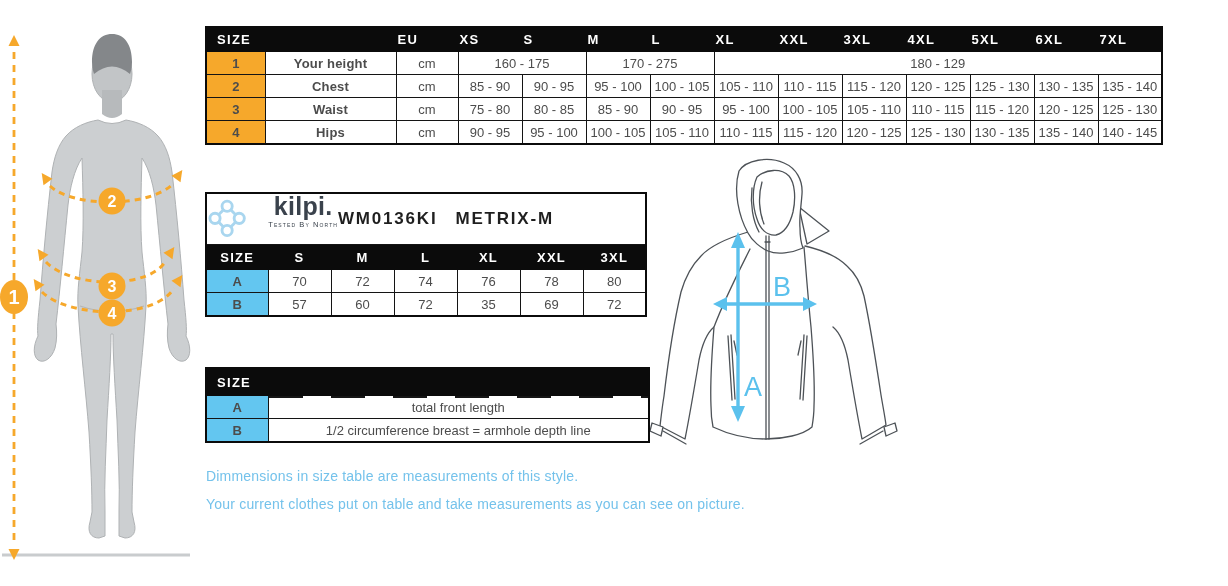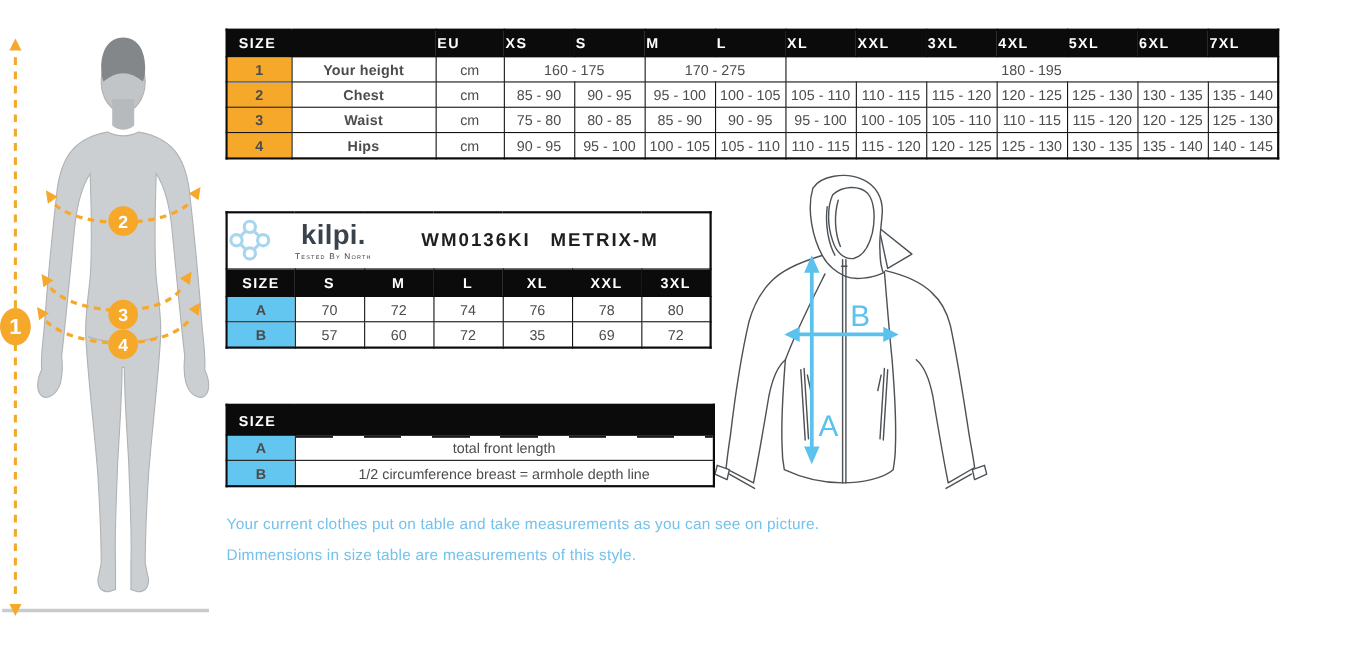--- a/index.html
+++ b/index.html
@@ -20,26 +20,26 @@
           font-size:13.5px;letter-spacing:.2px;}
   .unit-cell{color:#4c4c4c;}
 
   
   .body-table{position:absolute;left:205px;top:26px;}
 
   
   .product-table{position:absolute;left:205px;top:192px;}
   .logo-row-cell{height:74px;border:1px solid #141414;padding:4px 8px;}
   .logo-flex{display:flex;align-items:center;height:100%;}
-  .brand-block{display:flex;align-items:center;gap:22px;width:130px;flex:0 0 auto;}
+  .brand-block{display:flex;align-items:flex-start;gap:22px;width:130px;flex:0 0 auto;}
   .brand-text{display:flex;flex-direction:column;line-height:1;}
   .brand-name{font-size:25px;font-weight:700;color:#3A424C;letter-spacing:.3px;}
   .brand-tagline{font-size:7.5px;color:#3A424C;font-variant:small-caps;
           text-transform:capitalize;letter-spacing:1.1px;margin-top:2px;}
-  .product-title{flex:1;text-align:center;font-size:17px;font-weight:700;
+  .product-title{flex:1;text-align:left;font-size:17px;font-weight:700;
           letter-spacing:1.8px;color:#1f1f1f;}
   .product-title .code{margin-right:18px;}
 
   
   .legend-table{position:absolute;left:205px;top:367px;}
   .legend-table thead th{height:24px;}
   .legend-desc{text-align:left;padding-left:6px;font-size:13.5px;color:#3c3c3c;}
   .legend-desc.dashed-top{background-image:repeating-linear-gradient(90deg,#161616 0 34px,transparent 34px 62px);
           background-repeat:no-repeat;background-size:100% 2px;background-position:0 0;}
 
@@ -150,21 +150,21 @@
         <th>7XL</th>
       </tr>
     </thead>
     <tbody>
       <tr>
         <td class="num-cell">1</td>
         <td class="label-cell">Your height</td>
         <td class="unit-cell">cm</td>
         <td colspan="2">160 - 175</td>
         <td colspan="2">170 - 275</td>
-        <td colspan="7">180 - 195</td>
+        <td colspan="7">180 - 129</td>
       </tr>
       <tr>
         <td class="num-cell">2</td>
         <td class="label-cell">Chest</td>
         <td class="unit-cell">cm</td>
         <td>85 - 90</td>
         <td>90 - 95</td>
         <td>95 - 100</td>
         <td>100 - 105</td>
         <td>105 - 110</td>
@@ -331,17 +331,17 @@
       <polygon points="738,422 731,406 745,406" fill="#5BC1ED"></polygon>
       <line x1="725" y1="304" x2="805" y2="304" stroke="#5BC1ED" stroke-width="3.4"></line>
       <polygon points="713,304 727,297 727,311" fill="#5BC1ED"></polygon>
       <polygon points="817,304 803,297 803,311" fill="#5BC1ED"></polygon>
       <text x="753" y="396" font-size="27" fill="#5BC1ED" font-family="Liberation Sans, sans-serif" text-anchor="middle">A</text>
       <text x="782" y="296" font-size="27" fill="#5BC1ED" font-family="Liberation Sans, sans-serif" text-anchor="middle">B</text>
     </g>
   </svg>
 
   <div class="notes">
+    <div>Dimmensions in size table are measurements of this style.</div>
     <div>Your current clothes put on table and take measurements as you can see on picture.</div>
-    <div>Dimmensions in size table are measurements of this style.</div>
   </div>
 
 </div>
 
 </body></html>

